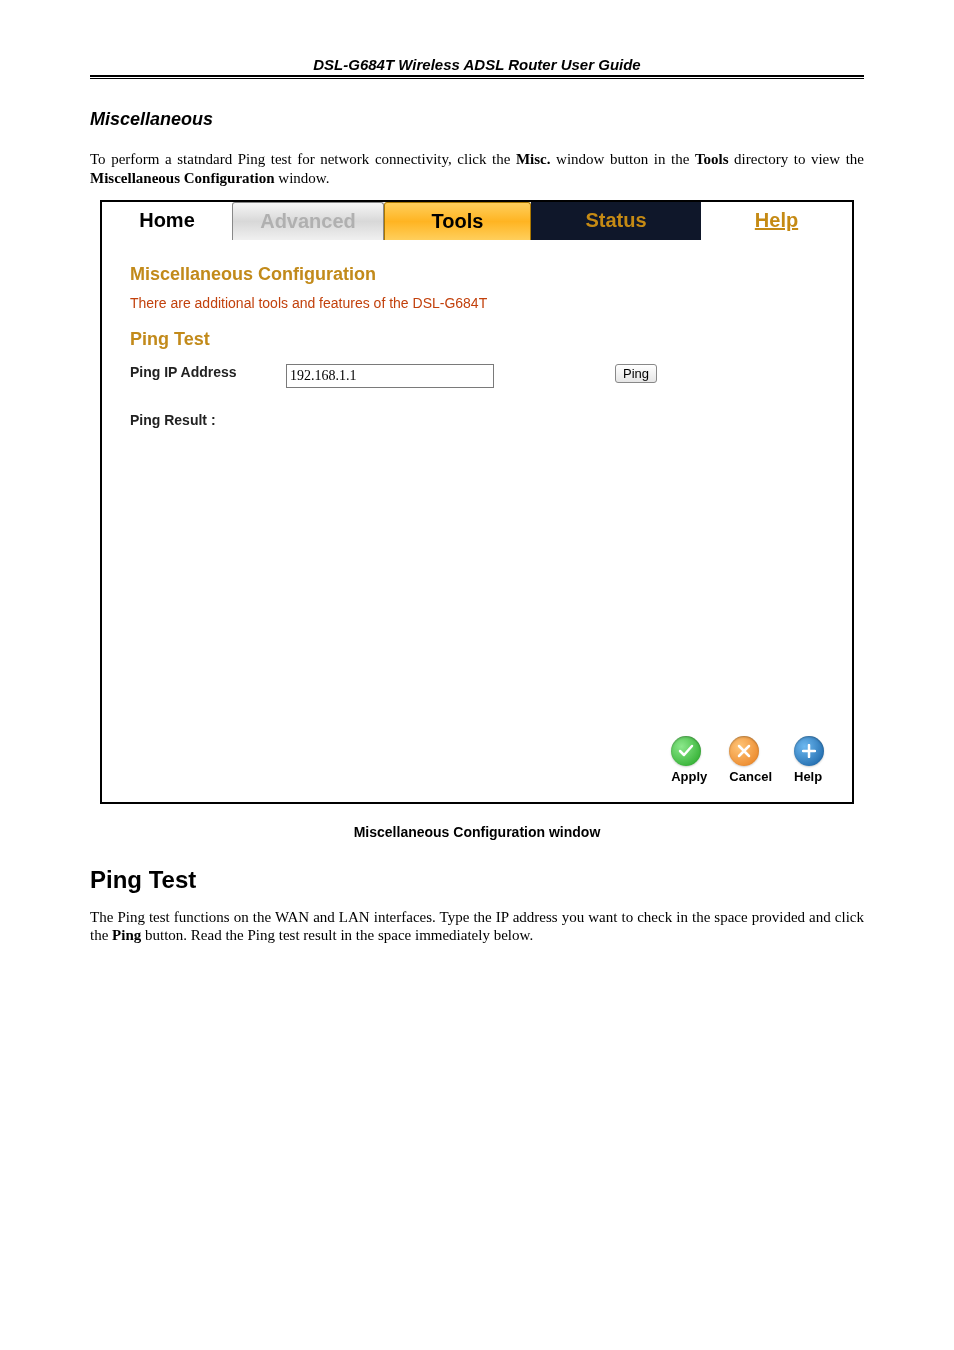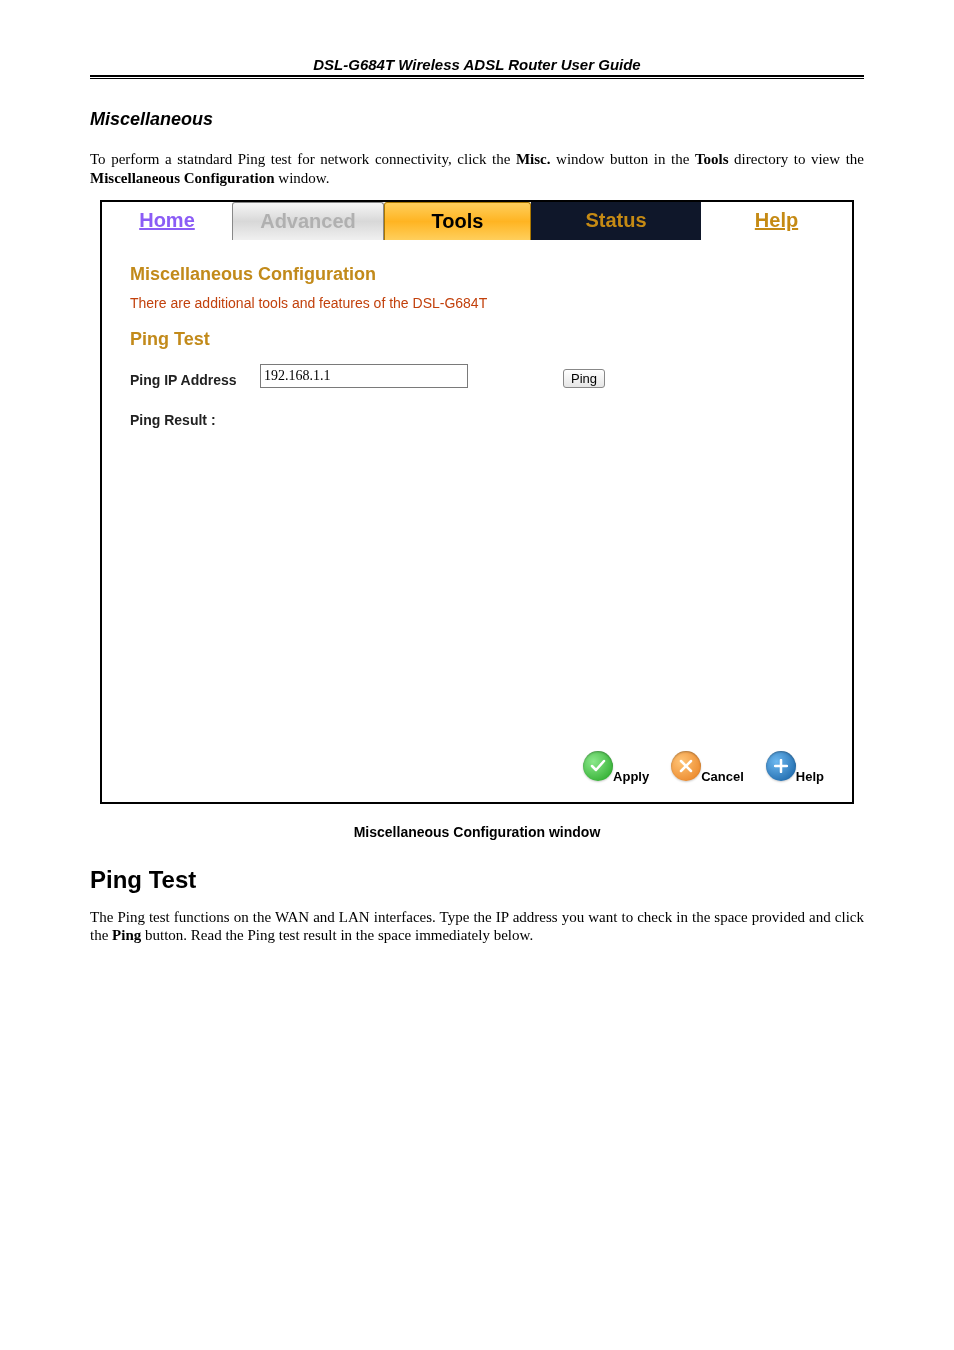--- a/index.html
+++ b/index.html
@@ -57,23 +57,22 @@
     background: #fff;
   }
   .tab {
     display: flex;
     align-items: center;
     justify-content: center;
     position: relative;
   }
   .tab-home {
     flex: 0 0 130px;
-    color: #8b5cf6;
+    color: #000000;
     background: #ffffff;
-    text-decoration: underline;
   }
   .tab-advanced {
     flex: 0 0 150px;
     color: #b0b0b0;
     background: linear-gradient(to bottom, #f6f6f6 0%, #d8d8d8 50%, #f0f0f0 100%);
     border: 1px solid #888;
     border-bottom: none;
     border-radius: 3px 3px 0 0;
   }
   .tab-tools {
@@ -113,22 +112,22 @@
     margin-bottom: 18px;
   }
   .ping-test-h {
     color: #c28a1a;
     font-size: 18px;
     font-weight: bold;
     margin-bottom: 14px;
   }
   .ping-row {
     display: flex;
-    align-items: flex-end;
-    gap: 20px;
+    align-items: flex-start;
+    gap: 46px;
     margin-bottom: 24px;
     font-size: 14px;
   }
   .ping-label {
     font-weight: bold;
     color: #222;
     width: 110px;
   }
   .ping-input {
     width: 200px;
@@ -156,22 +155,22 @@
   .footer-icons {
     position: absolute;
     right: 28px;
     bottom: 18px;
     display: flex;
     gap: 22px;
     align-items: flex-start;
   }
   .icon-block {
     display: flex;
-    flex-direction: row;
-    align-items: flex-end;
+    flex-direction: column;
+    align-items: flex-start;
     font-size: 13px;
     font-weight: bold;
     font-family: Arial, sans-serif;
   }
   .circle {
     width: 30px;
     height: 30px;
     border-radius: 50%;
     display: flex;
     align-items: center;

